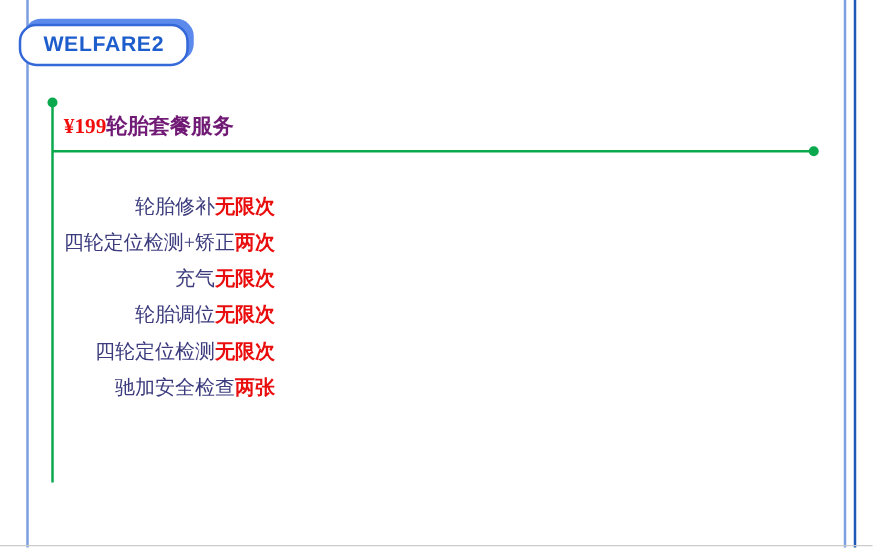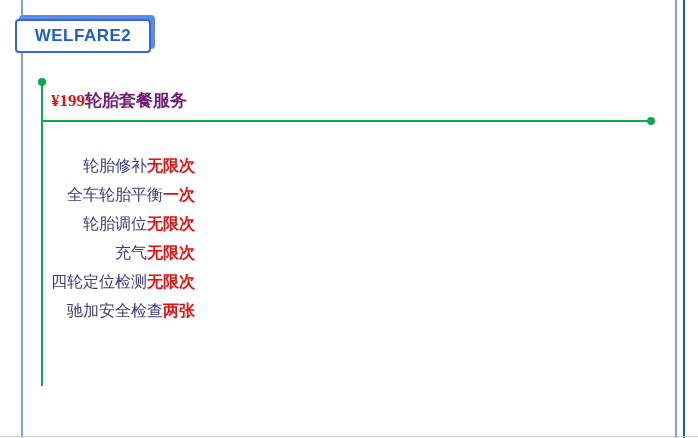--- a/index.html
+++ b/index.html
@@ -11,21 +11,21 @@
   
   .vline{position:absolute;top:0;bottom:0;width:2px;}
   .vline-left{left:21px;background:#7b9fe0;}
   .vline-right-light{left:675px;background:#7b9fe0;}
   .vline-right-dark{left:683px;background:#1d57b8;}
   .bottom-divider{position:absolute;left:0;right:0;top:436px;height:1px;background:#cccccc;}
 
   
   .badge{
     position:absolute;left:15px;top:19px;width:132px;height:30px;
-    background:#ffffff;border:2px solid #3468d8;border-radius:4px;
+    background:#ffffff;border:2px solid #3468d8;border-radius:14px;
     box-shadow:4px -4px 0 0 #5c8aec;
     display:flex;align-items:center;justify-content:center;
     z-index:5;
   }
   .badge span{
     color:#1e5ecc;font-weight:bold;font-size:17px;letter-spacing:0.5px;
     font-family:"Liberation Sans","DejaVu Sans",sans-serif;
   }
 
   
@@ -69,18 +69,18 @@
 <div class="green-vline"></div>
 <div class="green-hline"></div>
 <div class="green-dot green-dot-right"></div>
 
 <div class="pkg-title">
   <span class="price">¥199</span><span class="name">轮胎套餐服务</span>
 </div>
 
 <div class="service-list">
   <div class="service-item"><span>轮胎修补</span><span class="val">无限次</span></div>
-  <div class="service-item"><span>全车轮胎平衡</span><span class="val">一次</span></div>
+  <div class="service-item"><span>四轮定位检测+矫正</span><span class="val">两次</span></div>
+  <div class="service-item"><span>充气</span><span class="val">无限次</span></div>
   <div class="service-item"><span>轮胎调位</span><span class="val">无限次</span></div>
-  <div class="service-item"><span>充气</span><span class="val">无限次</span></div>
   <div class="service-item"><span>四轮定位检测</span><span class="val">无限次</span></div>
   <div class="service-item"><span>驰加安全检查</span><span class="val">两张</span></div>
 </div>
 
 </body></html>

